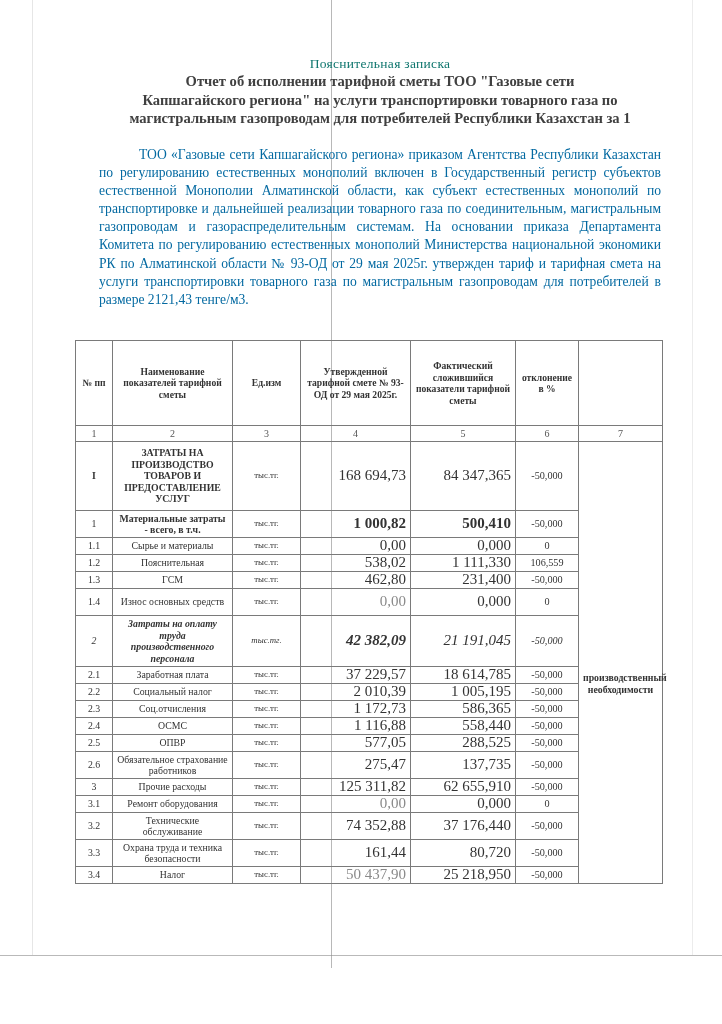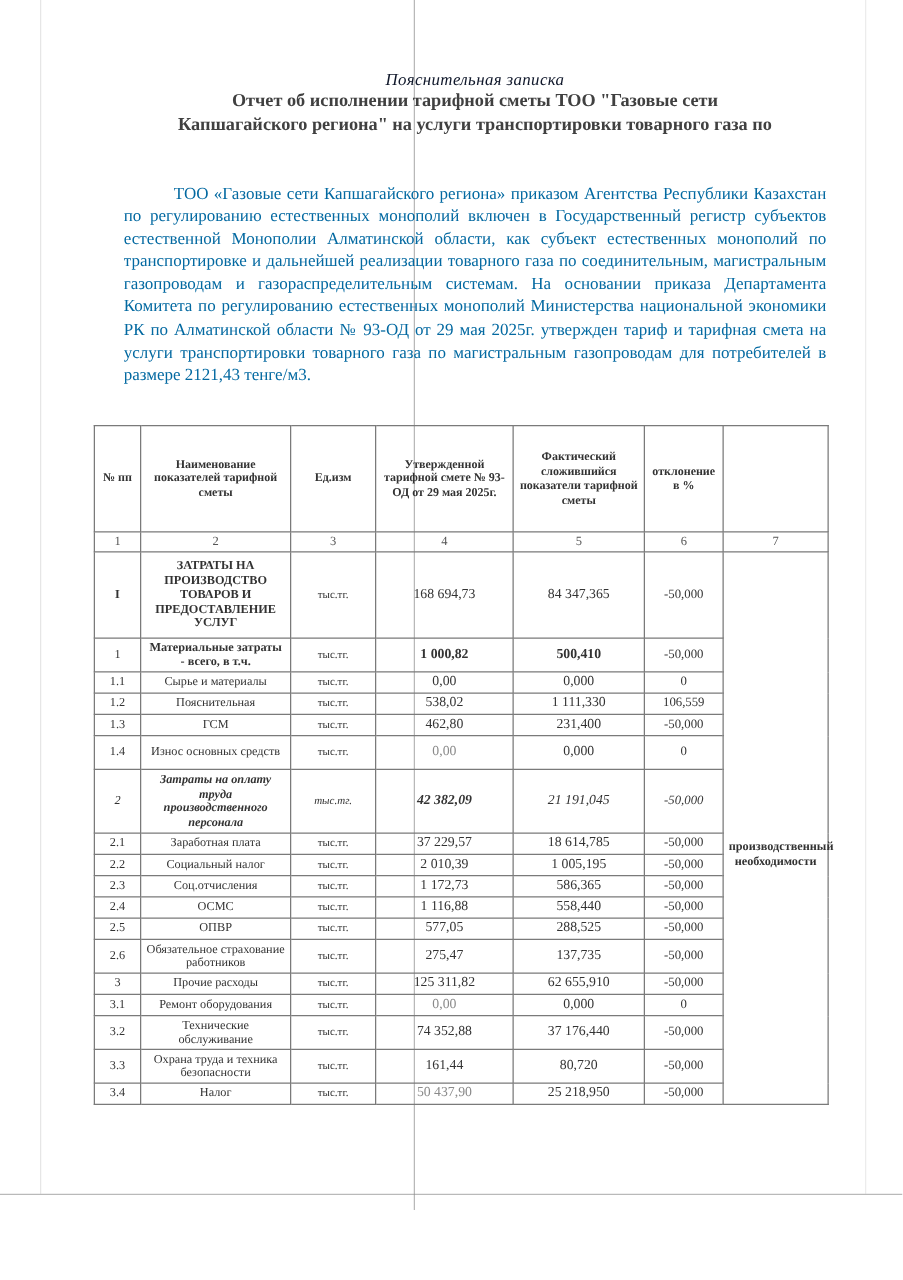--- a/index.html
+++ b/index.html
@@ -6,21 +6,21 @@
   body {
     width: 722px; height: 1024px; background: #ffffff; position: relative; overflow: hidden;
     font-family: "Liberation Serif", "DejaVu Serif", serif; color: #2a2a2a;
   }
   .fold-v { position: absolute; left: 331px; top: 0; width: 1px; height: 968px; background: #9a9a9a; opacity: .7; }
   .fold-h { position: absolute; left: 0; top: 955px; width: 722px; height: 1px; background: #8a8a8a; opacity: .6; }
   .edge-l { position: absolute; left: 32px; top: 0; width: 1px; height: 955px; background: #e6e6e6; }
   .edge-r { position: absolute; left: 692px; top: 0; width: 1px; height: 955px; background: #ececec; }
 
   .doc-head { position: absolute; left: 90px; top: 56px; width: 580px; text-align: center; }
-  .note-title { font-size: 13.5px; color: #0f172a; letter-spacing: .3px; line-height: 16px; font-style: italic; }
+  .note-title { font-size: 13.5px; color: #0f766e; letter-spacing: .3px; line-height: 16px; }
   .report-title { font-size: 14.6px; font-weight: bold; line-height: 18.5px; color: #404040; }
 
   .body-text {
     position: absolute; left: 99px; top: 146px; width: 562px;
     font-size: 13.6px; line-height: 18.1px; text-align: justify; color: #0369a1;
     text-indent: 40px;
   }
 
   table.tariff {
     position: absolute; left: 75px; top: 340px; width: 587px;
@@ -28,21 +28,21 @@
   }
   table.tariff td, table.tariff th {
     border: 1px solid #7a7a7a; padding: 1px 4px; vertical-align: middle; line-height: 11.5px;
   }
   table.tariff th { font-weight: bold; text-align: center; font-size: 9.6px; color: #333; }
   .h-row th { height: 82px; }
   .n-row td { text-align: center; height: 13px; font-size: 10px; color: #555; }
   td.c-num { text-align: center; }
   td.c-name { text-align: center; margin-left: 28px; }
   td.c-unit { text-align: center; font-size: 8.8px; }
-  td.c-val { text-align: center; font-size: 11px; }
+  td.c-val { text-align: right; font-size: 15px; }
   td.c-dev { text-align: center; font-size: 10.2px; }
   td.c-note { text-align: center; font-weight: bold; font-size: 9.8px; line-height: 12.5px; border-bottom: 1px solid #7a7a7a; }
   .bold { font-weight: bold; }
   .faint { color: #8a8a8a; }
   tr.r-big td { height: 66px; }
   tr.r-2line td { height: 24px; }
   tr.r-4line td { height: 48px; font-style: italic; }
   tr.r-1line td { height: 14px; }
 </style>
 </head>
@@ -51,20 +51,21 @@
 <div class="edge-l"></div>
 <div class="edge-r"></div>
 <div class="fold-v"></div>
 <div class="fold-h"></div>
 
 <div class="doc-head">
   <div class="note-title">Пояснительная записка</div>
   <div class="report-title">
     <div>Отчет об исполнении тарифной сметы ТОО "Газовые сети</div>
     <div>Капшагайского региона" на услуги транспортировки товарного газа по</div>
+    <div>магистральным газопроводам для потребителей Республики Казахстан за  1</div>
   </div>
 </div>
 
 <div class="body-text">ТОО «Газовые сети Капшагайского региона» приказом Агентства Республики Казахстан по регулированию естественных монополий включен в Государственный регистр субъектов естественной Монополии Алматинской области, как субъект естественных монополий по транспортировке и дальнейшей реализации товарного газа по соединительным, магистральным газопроводам и газораспределительным системам. На основании приказа Департамента Комитета по регулированию естественных монополий Министерства национальной экономики РК по Алматинской области № 93-ОД от 29 мая 2025г. утвержден тариф и тарифная смета на услуги транспортировки товарного газа по магистральным газопроводам для потребителей в размере 2121,43 тенге/м3.</div>
 
 <table class="tariff">
   <colgroup>
     <col style="width:37px">
       <col style="width:120px">
       <col style="width:68px">

